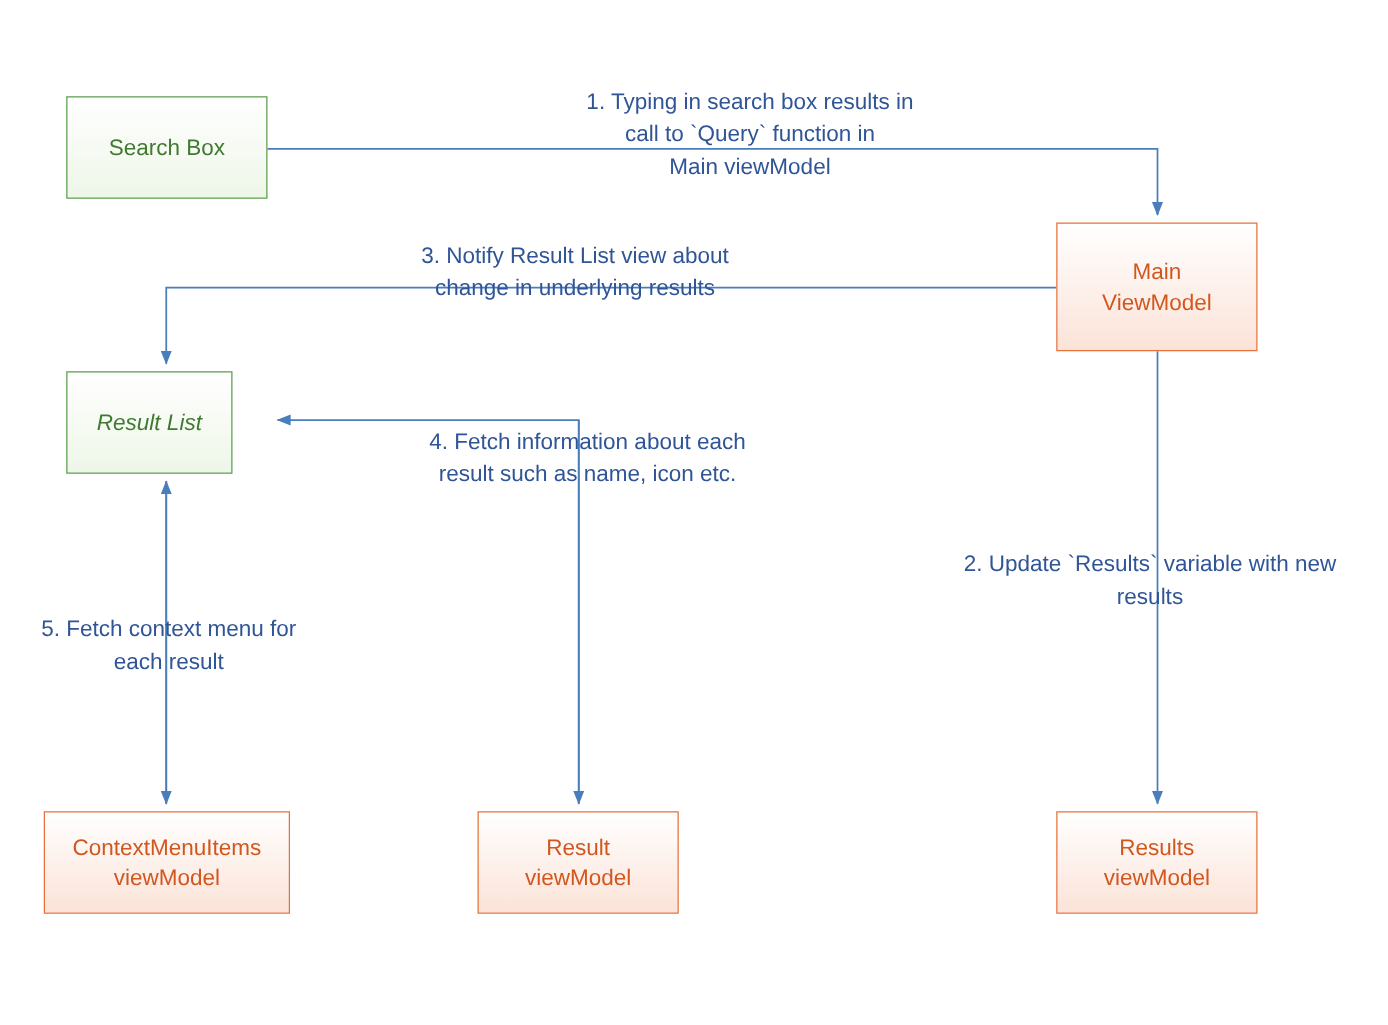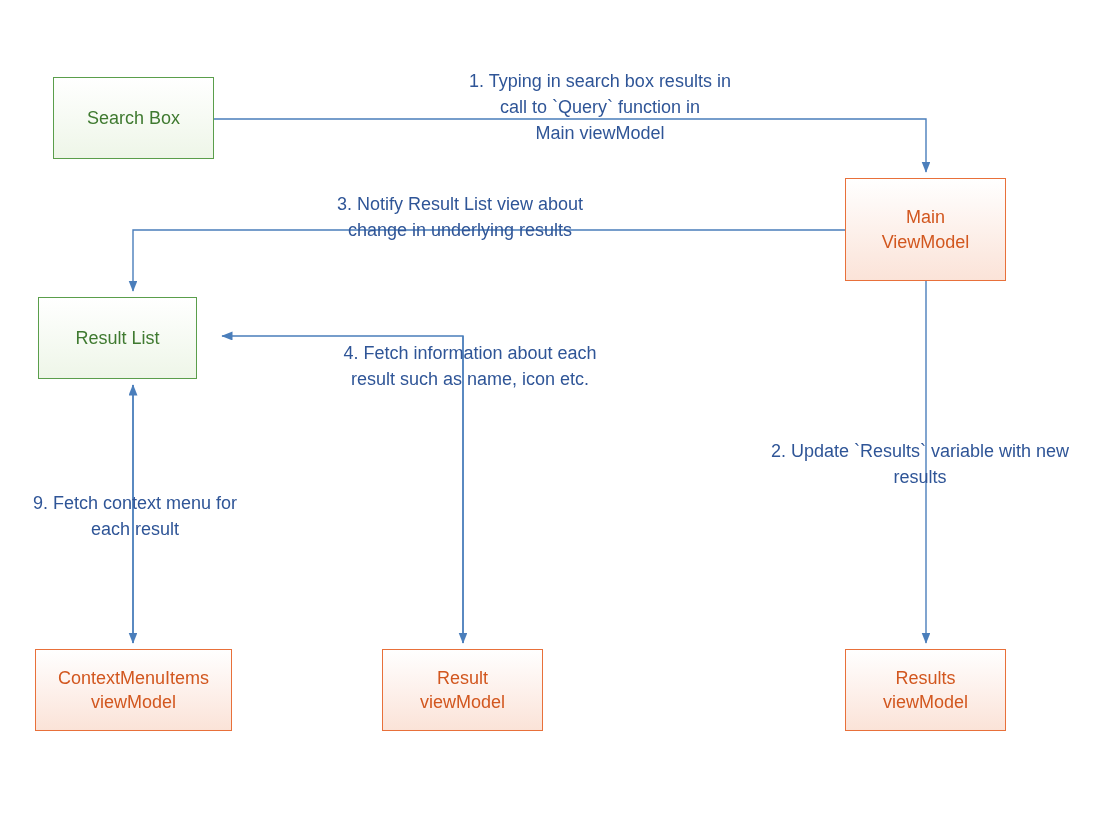--- a/index.html
+++ b/index.html
@@ -93,21 +93,21 @@
 
   <div class="node node-green" style="left:53px; top:77px; width:161px; height:82px;">
     <span>Search Box</span>
   </div>
 
   <div class="node node-orange" style="left:845px; top:178px; width:161px; height:103px;">
     <span>Main
 ViewModel</span>
   </div>
 
-  <div class="node node-green" style="left:38px; top:297px; width:159px; height:82px;">
+  <div class="node node-green" style="left:53px; top:297px; width:133px; height:82px;font-style:italic;">
     <span>Result List</span>
   </div>
 
   <div class="node node-orange" style="left:35px; top:649px; width:197px; height:82px;">
     <span>ContextMenuItems
 viewModel</span>
   </div>
 
   <div class="node node-orange" style="left:382px; top:649px; width:161px; height:82px;">
     <span>Result
@@ -125,16 +125,16 @@
 
   <div class="label" style="left:740px; top:438px; width:360px;">2. Update `Results` variable with new
 results</div>
 
   <div class="label" style="left:300px; top:191px; width:320px;text-align:center;">3. Notify Result List view about
 change in underlying results</div>
 
   <div class="label" style="left:310px; top:340px; width:320px;">4. Fetch information about each
 result such as name, icon etc.</div>
 
-  <div class="label" style="left:10px; top:490px; width:250px;">9. Fetch context menu for
+  <div class="label" style="left:10px; top:490px; width:250px;">5. Fetch context menu for
 each result</div>
 
 </div>
 
 </body></html>

